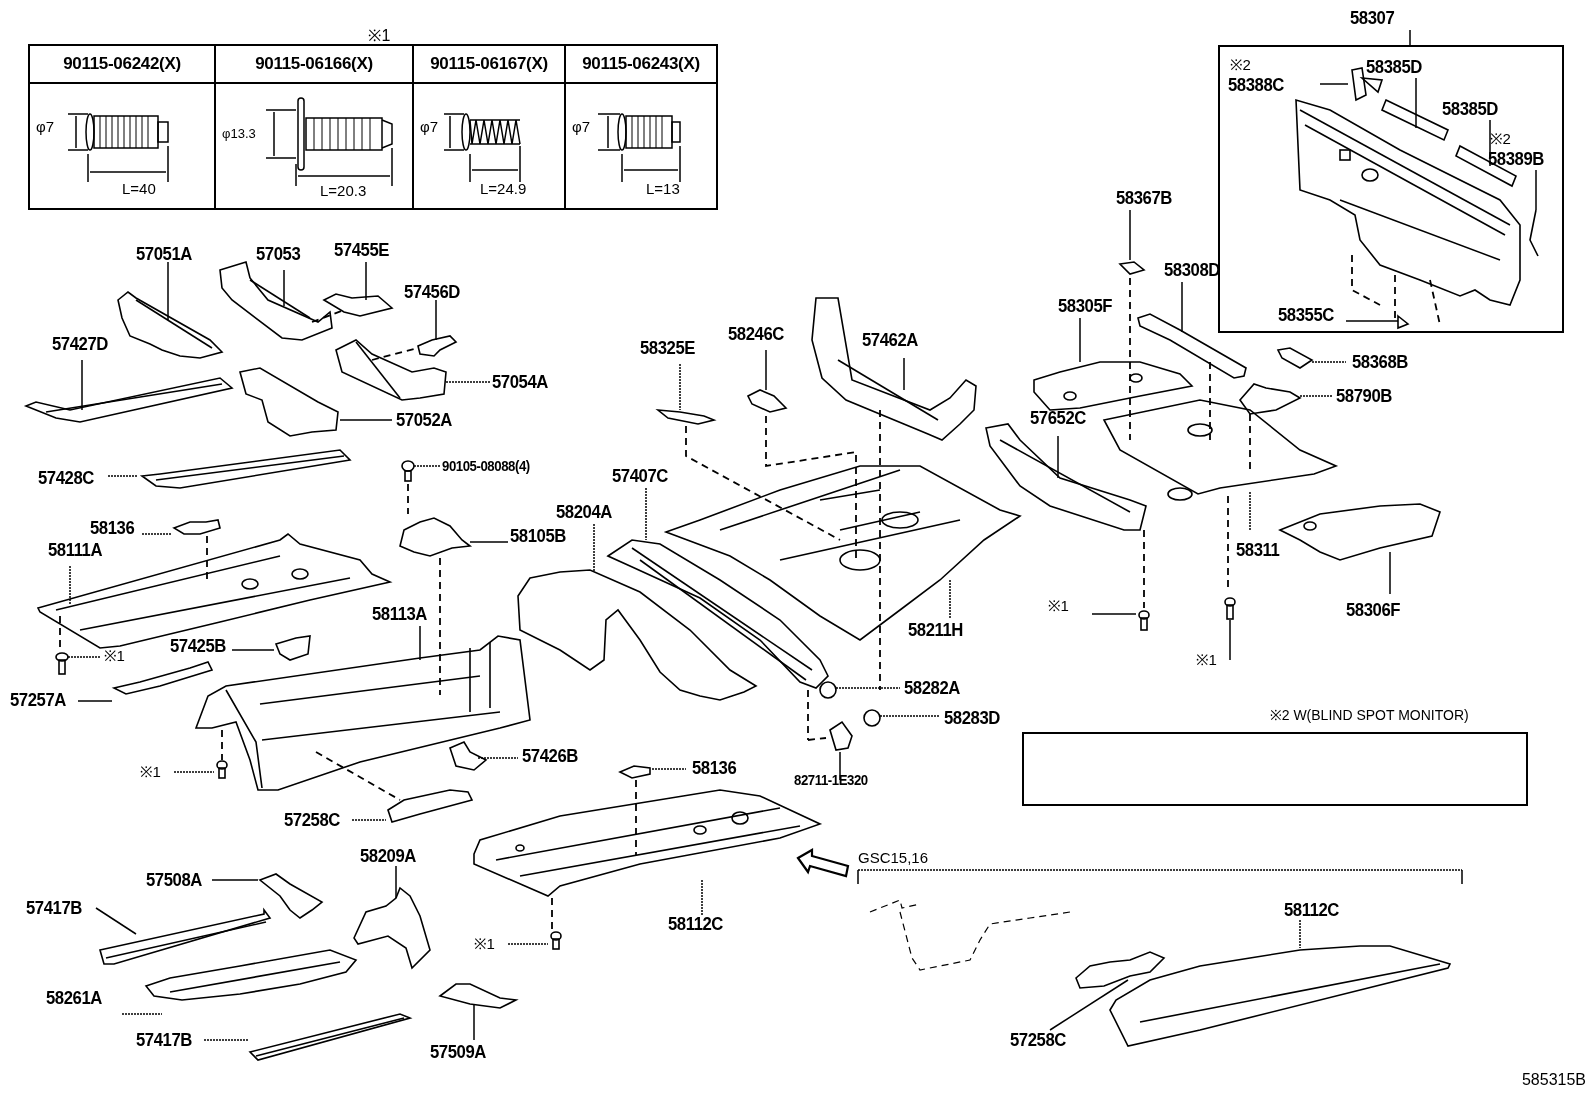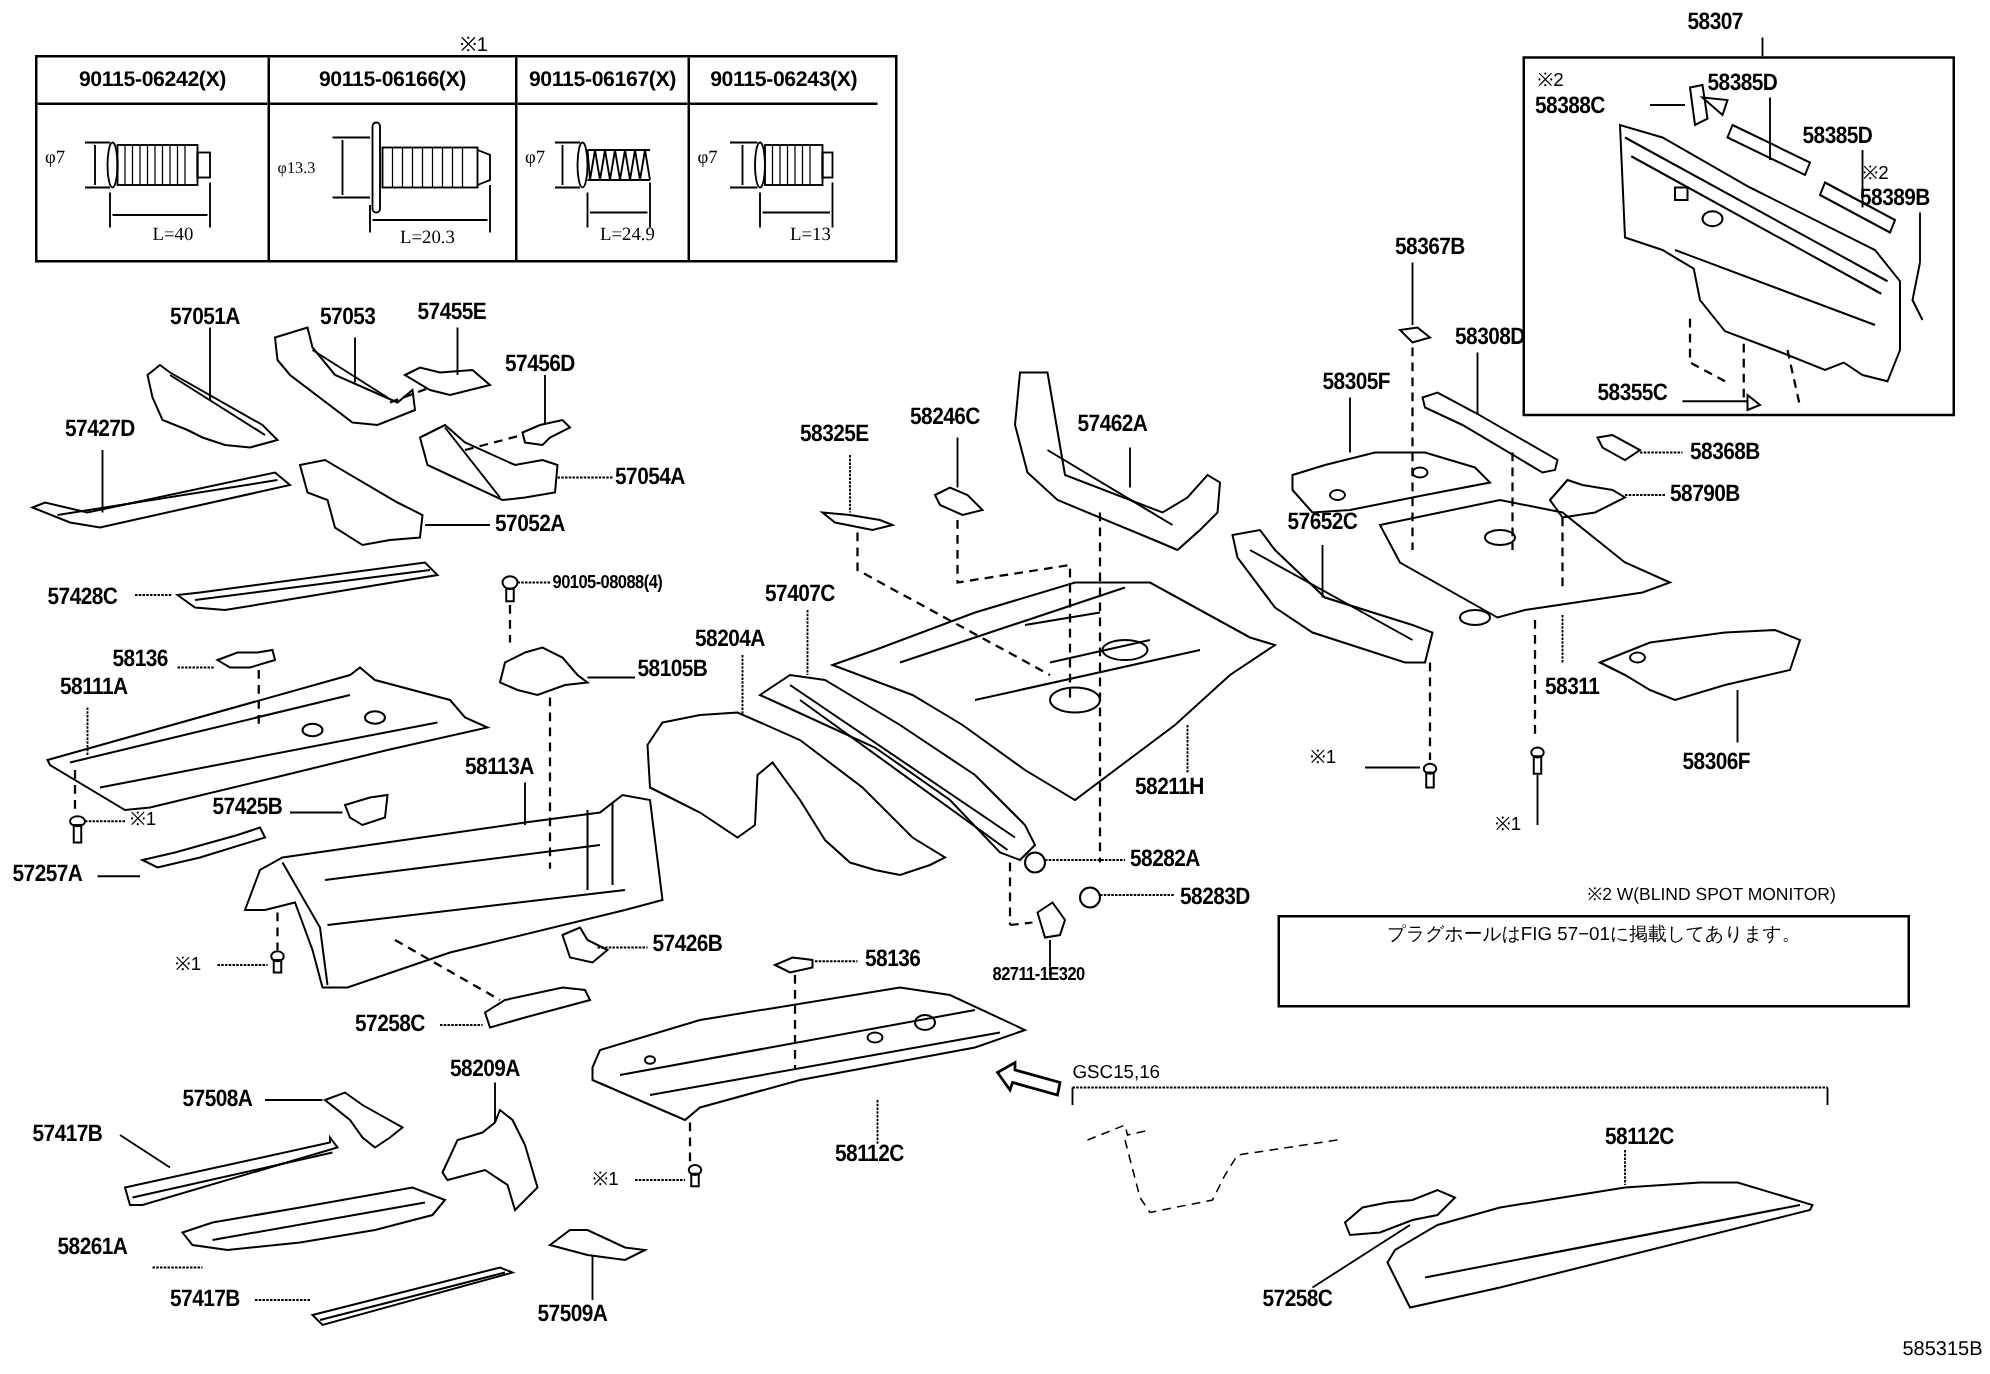--- a/index.html
+++ b/index.html
@@ -15,21 +15,21 @@
     fill:none; stroke:#000; stroke-width:1.6; }
   svg.art .dash { stroke-dasharray:7 5; stroke-width:1.8; }
   svg.art .lead { stroke-width:1.5; }
   svg.art .thick { stroke-width:2.2; }
   .fastener-table { position:absolute; left:28px; top:44px; width:690px; height:166px;
          border:2px solid #000; box-sizing:border-box; display:flex; }
   .fcol { border-right:2px solid #000; position:relative; box-sizing:border-box; }
   .fcol:last-child { border-right:none; }
   .fhead { height:36px; border-bottom:2px solid #000; display:flex; align-items:center; justify-content:center;
            font-weight:bold; font-size:17px; letter-spacing:-0.3px; }
-  .fbody { position:relative; height:126px;font-family:Liberation Serif, serif; }
+  .fbody { position:relative; height:126px; }
   .fdim { position:absolute; font-size:15px; }
   .star-title { position:absolute; left:368px; top:24px; font-size:16px; }
   .inset { position:absolute; left:1218px; top:45px; width:346px; height:288px; border:2px solid #000; box-sizing:border-box; }
   .notebox { position:absolute; left:1022px; top:732px; width:506px; height:74px; border:2px solid #000;
              box-sizing:border-box; text-align:center; font-size:15px; line-height:23px; padding-top:2px; }
   .notebox .l3 { font-weight:bold; }
   .fig-id { position:absolute; right:6px; bottom:10px; font-size:16px; }
 </style>
 </head>
 <body>
@@ -90,21 +90,21 @@
             <line x1="146" y1="34" x2="146" y2="66"></line>
               <line x1="154" y1="34" x2="154" y2="66"></line>
           </g>
           <line x1="80" y1="80" x2="80" y2="102"></line>
             <line x1="176" y1="64" x2="176" y2="102"></line>
           <line x1="82" y1="92" x2="174" y2="92"></line>
         </g>
       </svg>
     </div>
   </div>
-  <div class="fcol" style="width:138px">
+  <div class="fcol" style="width:152px">
     <div class="fhead">90115-06167(X)</div>
     <div class="fbody">
       <span class="fdim" style="left:6px;top:34px">φ7</span>
       <span class="fdim" style="left:66px;top:96px">L=24.9</span>
       <svg width="152" height="126" style="position:absolute;left:0;top:0">
         <g fill="none" stroke="#000" stroke-width="1.5">
           <line x1="30" y1="30" x2="50" y2="30"></line>
             <line x1="30" y1="66" x2="50" y2="66"></line>
           <line x1="36" y1="32" x2="36" y2="64"></line>
           <ellipse cx="52" cy="48" rx="4" ry="18"></ellipse>
@@ -547,16 +547,15 @@
 <span class="note" style="left:858px;top:850px">GSC15,16</span>
 
 <span class="note" style="left:104px;top:648px">※1</span>
 <span class="note" style="left:140px;top:764px">※1</span>
 <span class="note" style="left:474px;top:936px">※1</span>
 <span class="note" style="left:1048px;top:598px">※1</span>
 <span class="note" style="left:1196px;top:652px">※1</span>
 
 <span class="note" style="left:1270px;top:708px;font-size:14px">※2 W(BLIND SPOT MONITOR)</span>
 <div class="notebox">
-  <div>プラグホールはFIG 57−01に掲載してあります。</div>
 </div>
 
 <div class="fig-id">585315B</div>
 
 </body></html>

